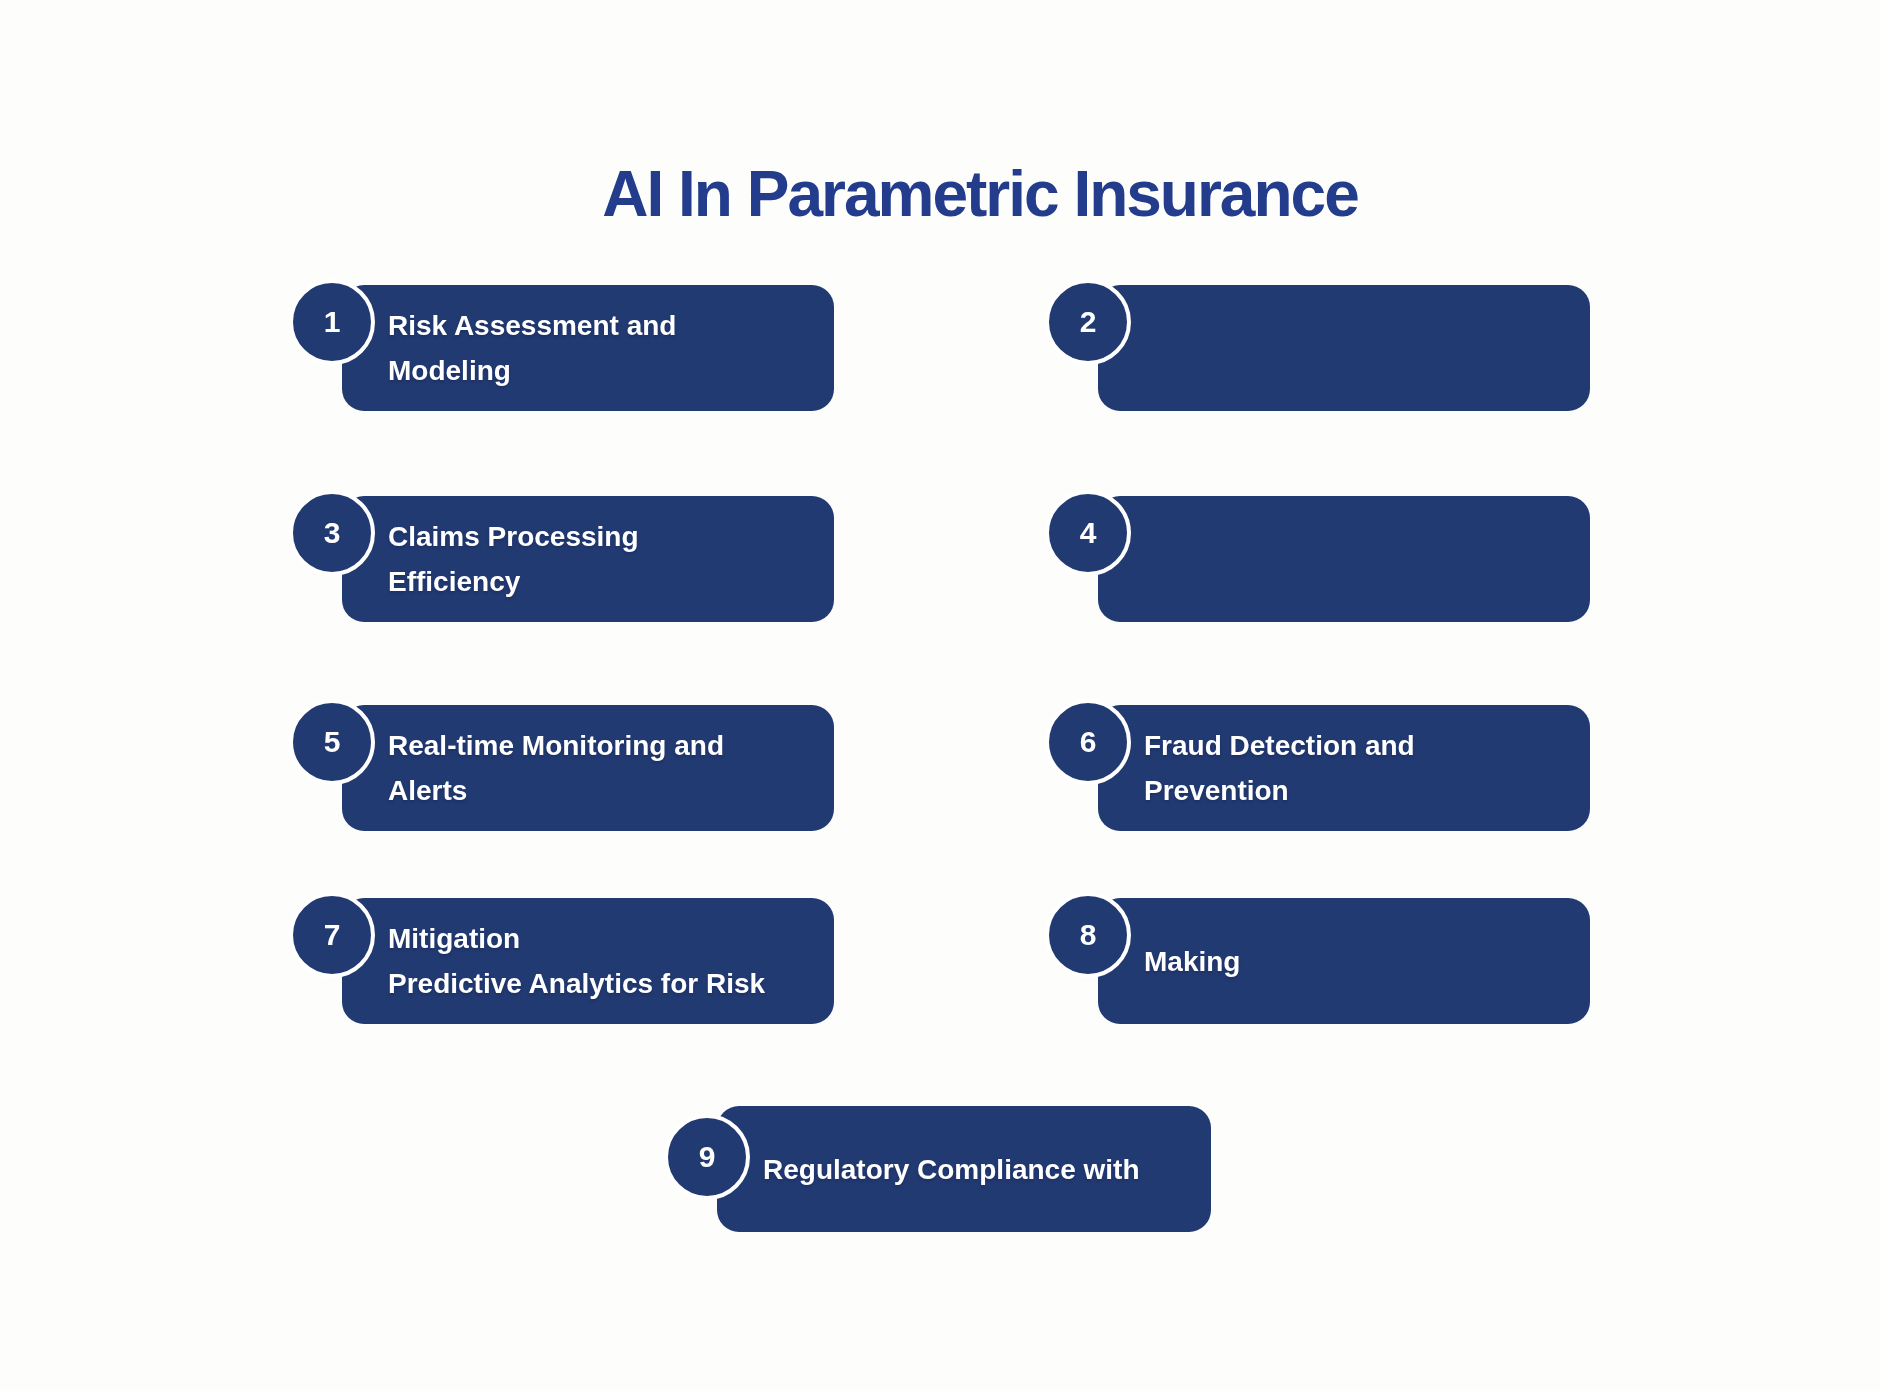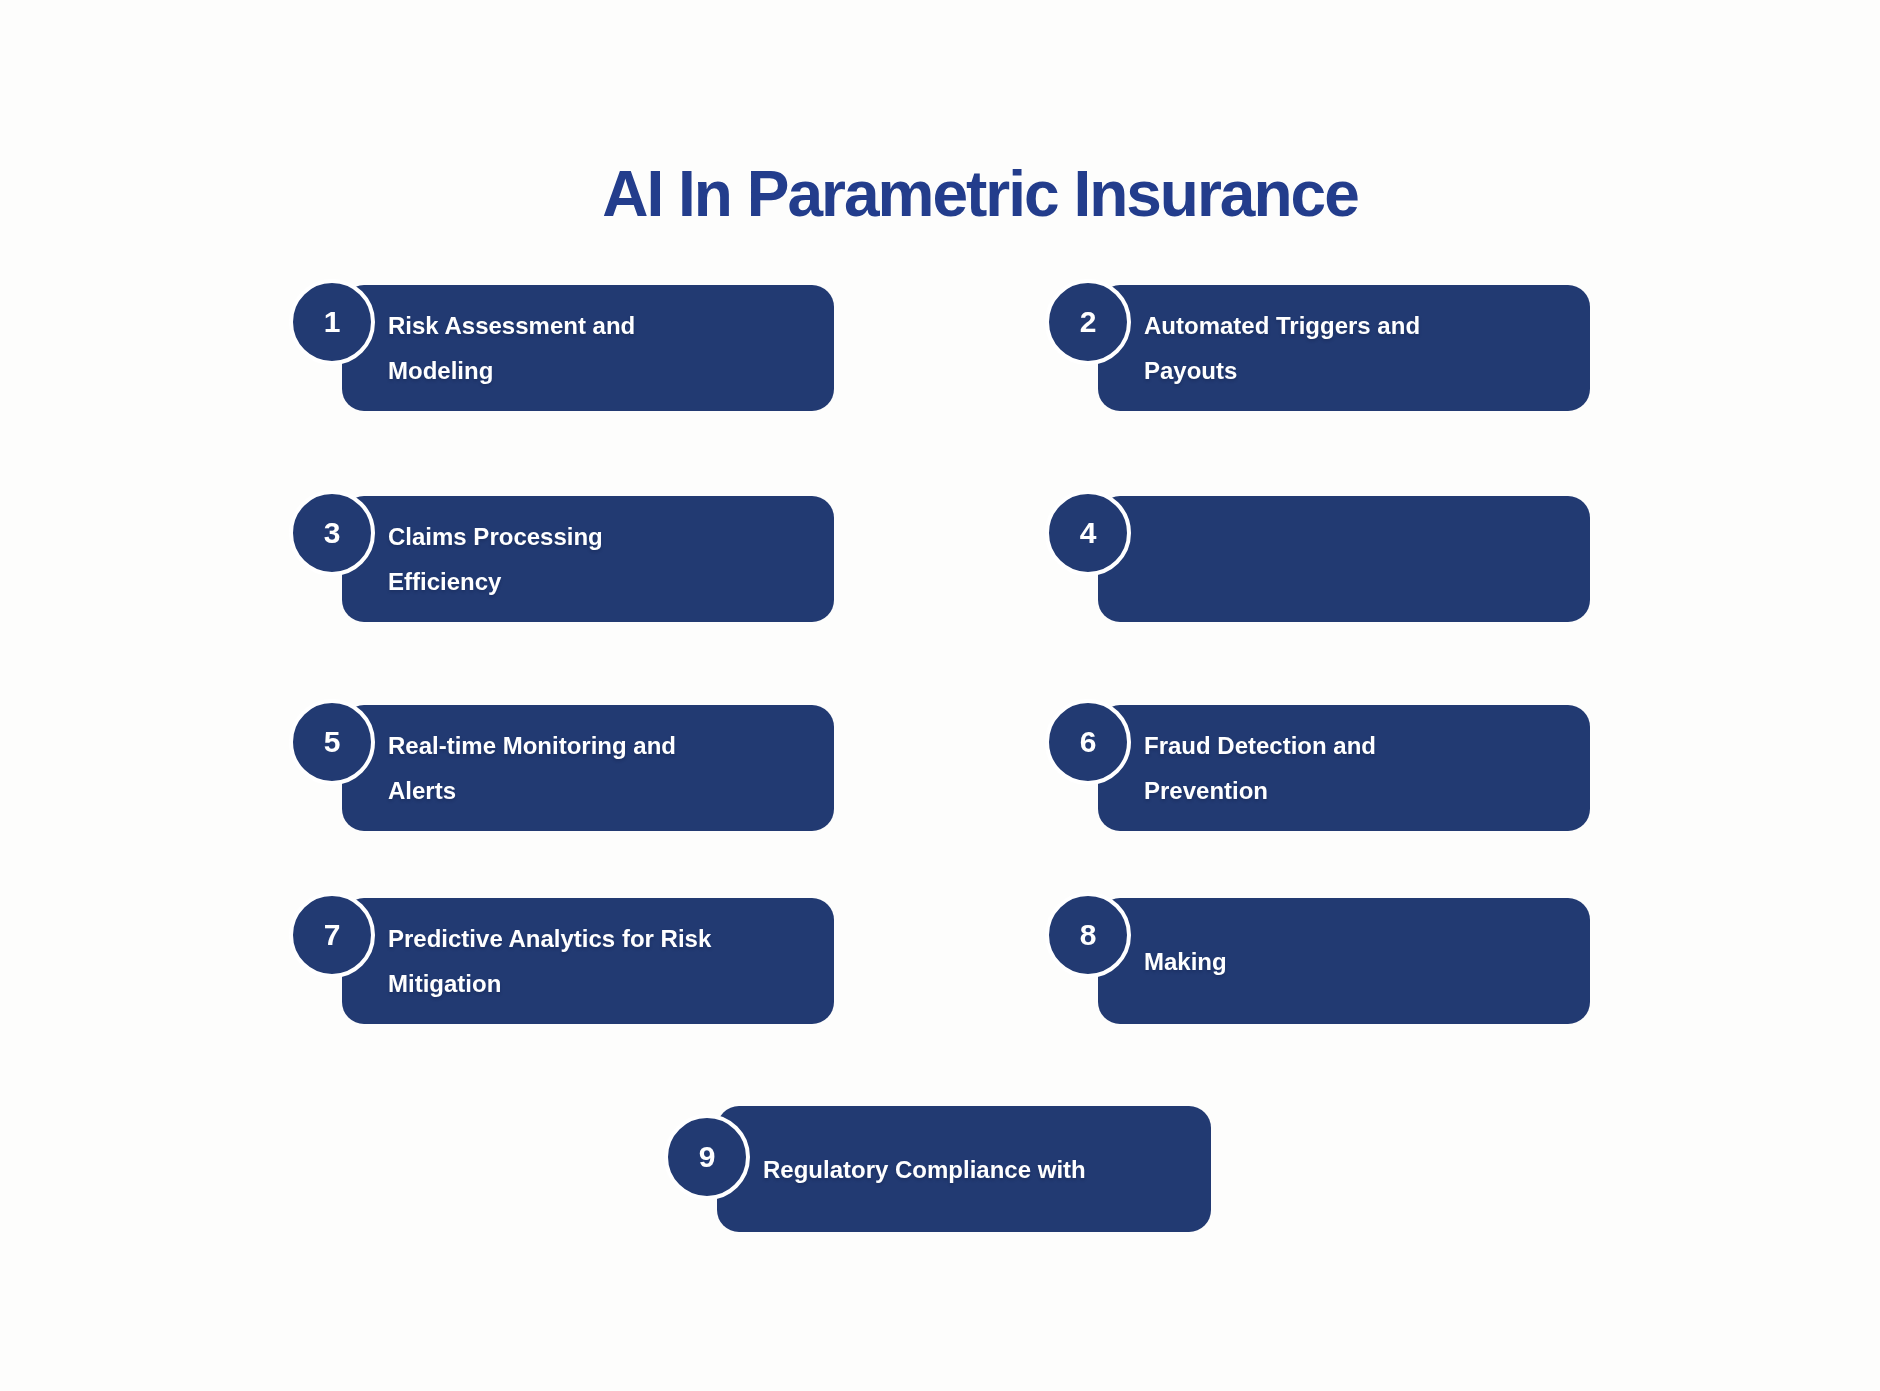--- a/index.html
+++ b/index.html
@@ -33,21 +33,21 @@
     height: 126px;
     background: var(--box-fill, #223a72);
     border-radius: 22px;
     display: flex;
     align-items: center;
   }
   .card-text {
     padding-left: 46px;
     padding-right: 16px;
     color: var(--box-text, #ffffff);
-    font-size: 24px;
+    font-size: 28px;
     font-weight: 700;
     line-height: 45px;
     text-shadow: 0 2px 3px rgba(15, 25, 60, 0.28);
   }
   .line {
     display: block;
     white-space: nowrap;
   }
   .badge {
     position: absolute;
@@ -92,24 +92,20 @@
     <div class="card-text">
       <span class="line">Risk Assessment and</span>
       <span class="line">Modeling</span>
     </div>
   </div>
 
   <div class="card pos-2">
     <div class="badge">
       <span>2</span>
     </div>
-    <div class="card-text">
-      <span class="line">Automated Triggers and</span>
-      <span class="line">Payouts</span>
-    </div>
   </div>
 
   <div class="card pos-3">
     <div class="badge">
       <span>3</span>
     </div>
     <div class="card-text">
       <span class="line">Claims Processing</span>
       <span class="line">Efficiency</span>
     </div>
@@ -141,22 +137,22 @@
       <span class="line">Fraud Detection and</span>
       <span class="line">Prevention</span>
     </div>
   </div>
 
   <div class="card pos-7">
     <div class="badge">
       <span>7</span>
     </div>
     <div class="card-text">
+      <span class="line">Mitigation</span>
       <span class="line">Predictive Analytics for Risk</span>
-      <span class="line">Mitigation</span>
     </div>
   </div>
 
   <div class="card pos-8">
     <div class="badge">
       <span>8</span>
     </div>
     <div class="card-text">
       <span class="line">Making</span>
     </div>

